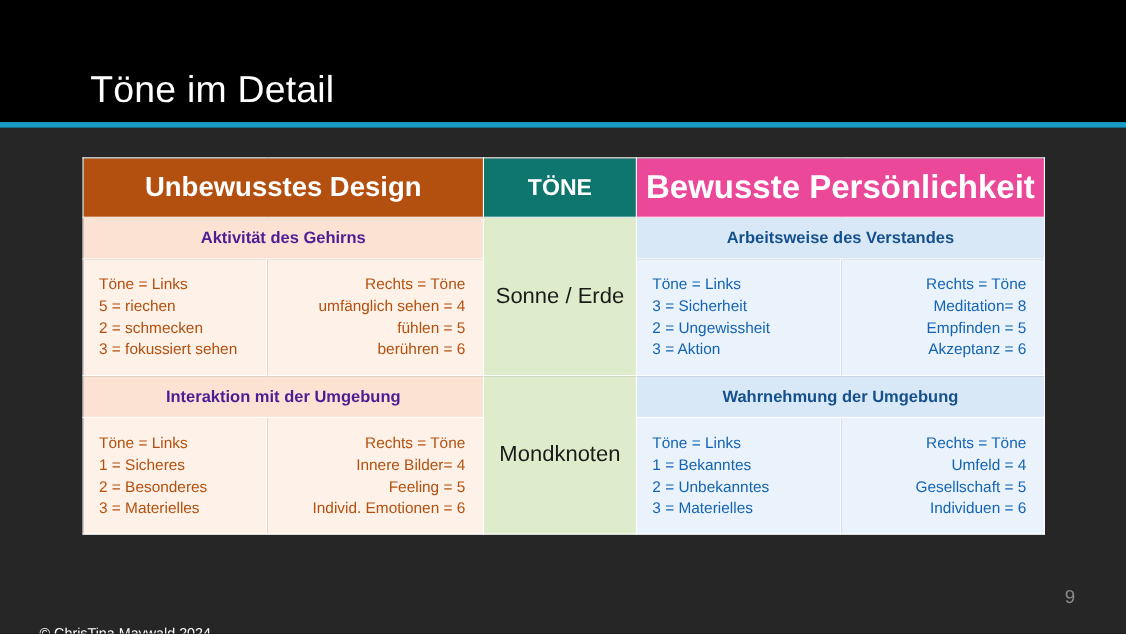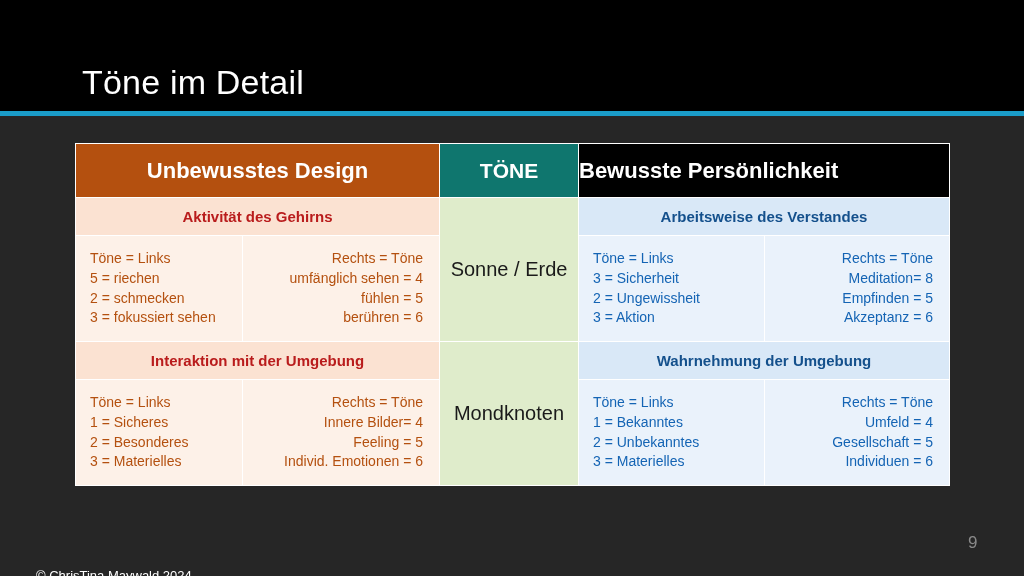--- a/index.html
+++ b/index.html
@@ -58,42 +58,42 @@
   table.grid td {
     border: 1px solid #ffffff;
     padding: 0;
     vertical-align: middle;
   }
   
   .h-left {
     background: #b4500f;
     color: #ffffff;
     text-align: center;
-    font-size: 22px;
+    font-size: 25px;
     font-weight: bold;
     height: 53px;
   }
   .h-mid {
     background: #0f766e;
     color: #ffffff;
     text-align: center;
     font-size: 21px;
     font-weight: bold;
   }
   .h-right {
-    background: #000000;
-    color: #ffffff;
-    text-align: left;
-    font-size: 22px;
+    background: #ec4899;
+    color: #ffffff;
+    text-align: center;
+    font-size: 30px;
     font-weight: bold;
   }
   
   .sub-left {
     background: #fbe2d2;
-    color: #b91c1c;
+    color: #4c1d95;
     text-align: center;
     font-size: 15px;
     font-weight: bold;
     height: 37px;
   }
   .sub-right {
     background: #d9e8f7;
     color: #14508c;
     text-align: center;
     font-size: 15px;

